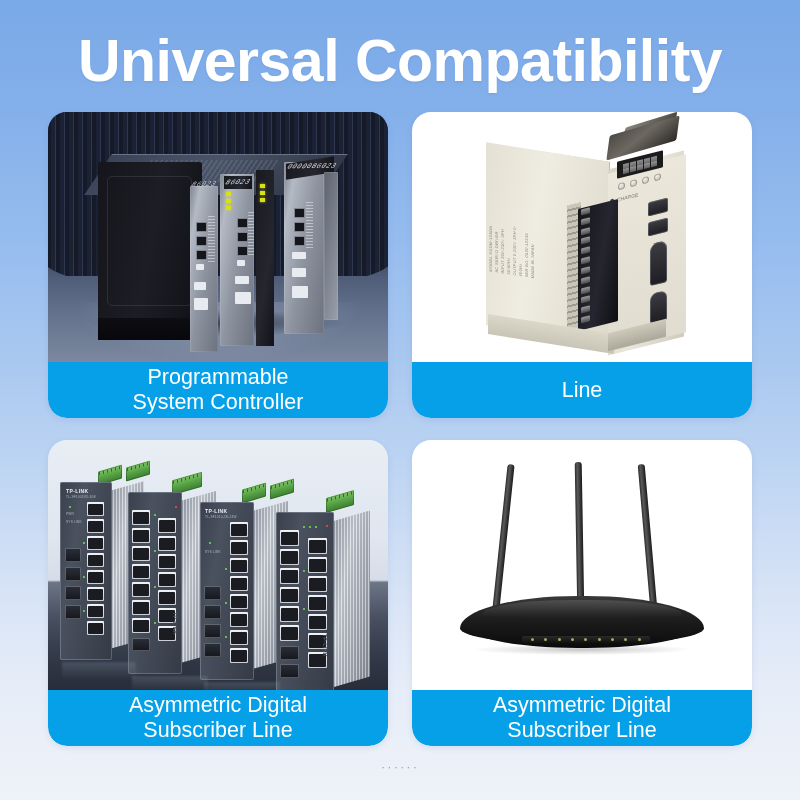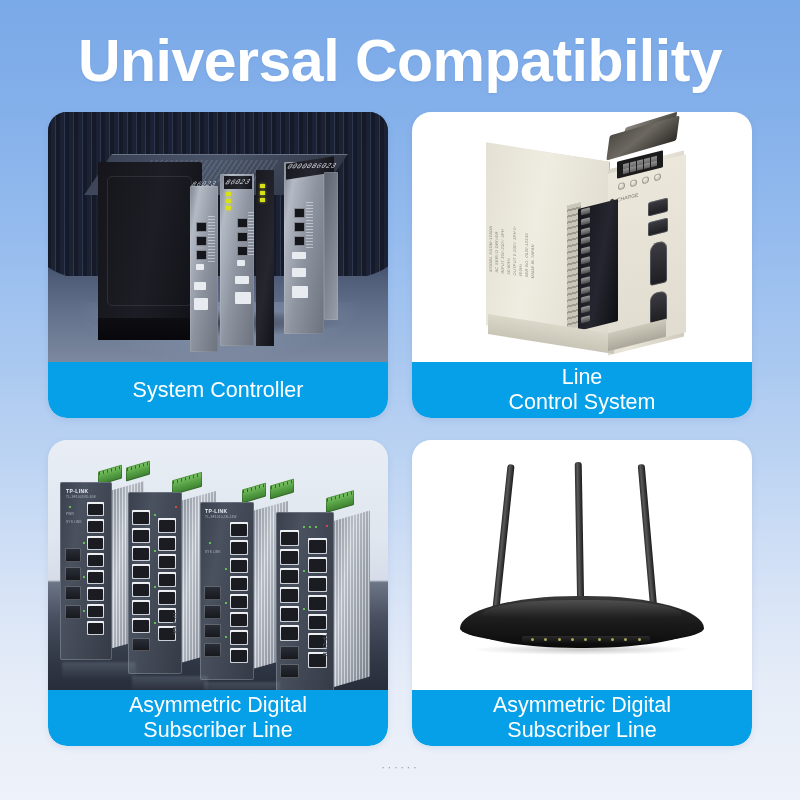--- a/index.html
+++ b/index.html
@@ -487,20 +487,21 @@
           <div class="plc-port" style="left:246px;top:124px;width:9px;height:8px;"></div>
           <div class="plc-vent" style="left:258px;top:90px;width:7px;height:46px;"></div>
           <div class="plc-slot" style="left:244px;top:140px;width:14px;height:7px;"></div>
           <div class="plc-slot" style="left:244px;top:156px;width:14px;height:9px;"></div>
           <div class="plc-slot" style="left:244px;top:174px;width:16px;height:12px;"></div>
 
           <div class="plc-mod" style="left:276px;top:60px;width:14px;height:148px;background:linear-gradient(100deg,#5d636e,#9aa0ab);"></div>
         </div>
       </div>
       <div class="card-caption">
+        <span class="caption-line">Programmable</span>
         <span class="caption-line">System Controller</span>
       </div>
     </div>
 
     <div class="card">
       <div class="card-media">
         <div class="servo-scene">
           <div class="servo-hinge2"></div>
           <div class="servo-hinge"></div>
           <div class="servo-body"></div>
@@ -550,21 +551,20 @@
           <div class="servo-conn" style="left:236px;top:108px;width:20px;height:14px;"></div>
           <div class="servo-conn" style="left:238px;top:130px;width:17px;height:42px;border-radius:8px 8px 3px 3px;"></div>
           <div class="servo-conn" style="left:238px;top:180px;width:17px;height:30px;border-radius:7px 7px 3px 3px;"></div>
 
           <div class="servo-foot"></div>
           <div class="servo-baseplate"></div>
         </div>
       </div>
       <div class="card-caption">
         <span class="caption-line">Line</span>
-        <span class="caption-line">Control System</span>
       </div>
     </div>
 
     <div class="card">
       <div class="card-media">
         <div class="sw-scene">
 
           <div class="sw-unit" style="left:12px;top:42px;">
             <div class="sw-side" style="left:50px;top:4px;width:34px;height:158px;transform:skewY(-16deg);">
               <div class="sw-ribs"></div>

